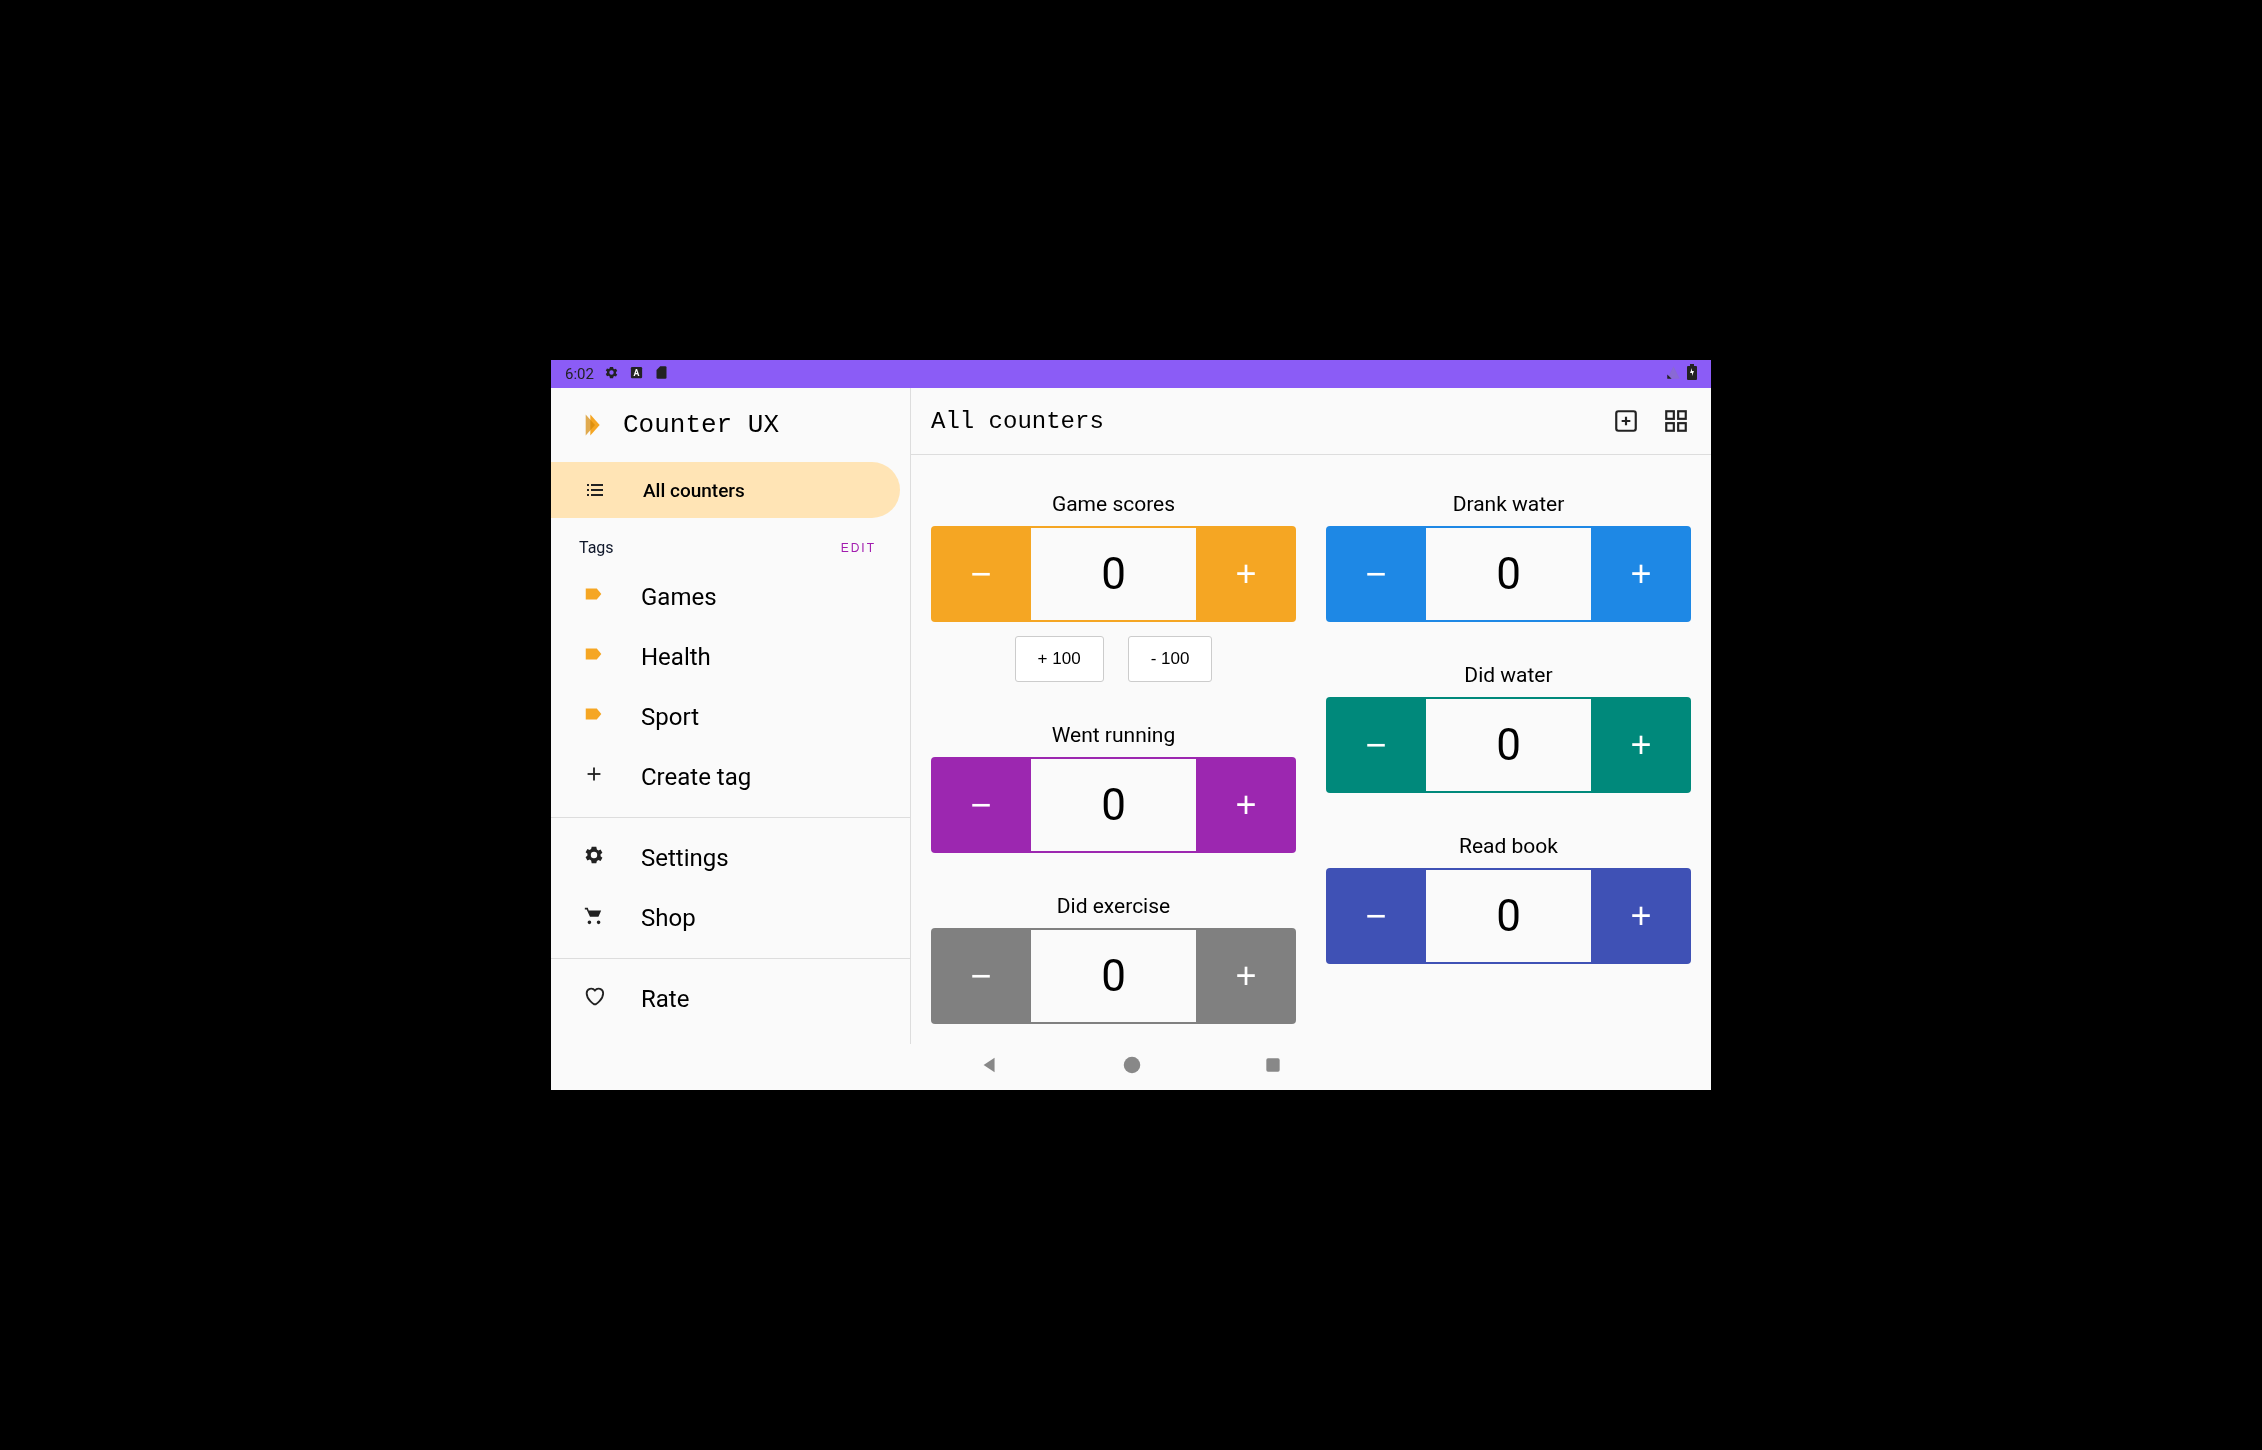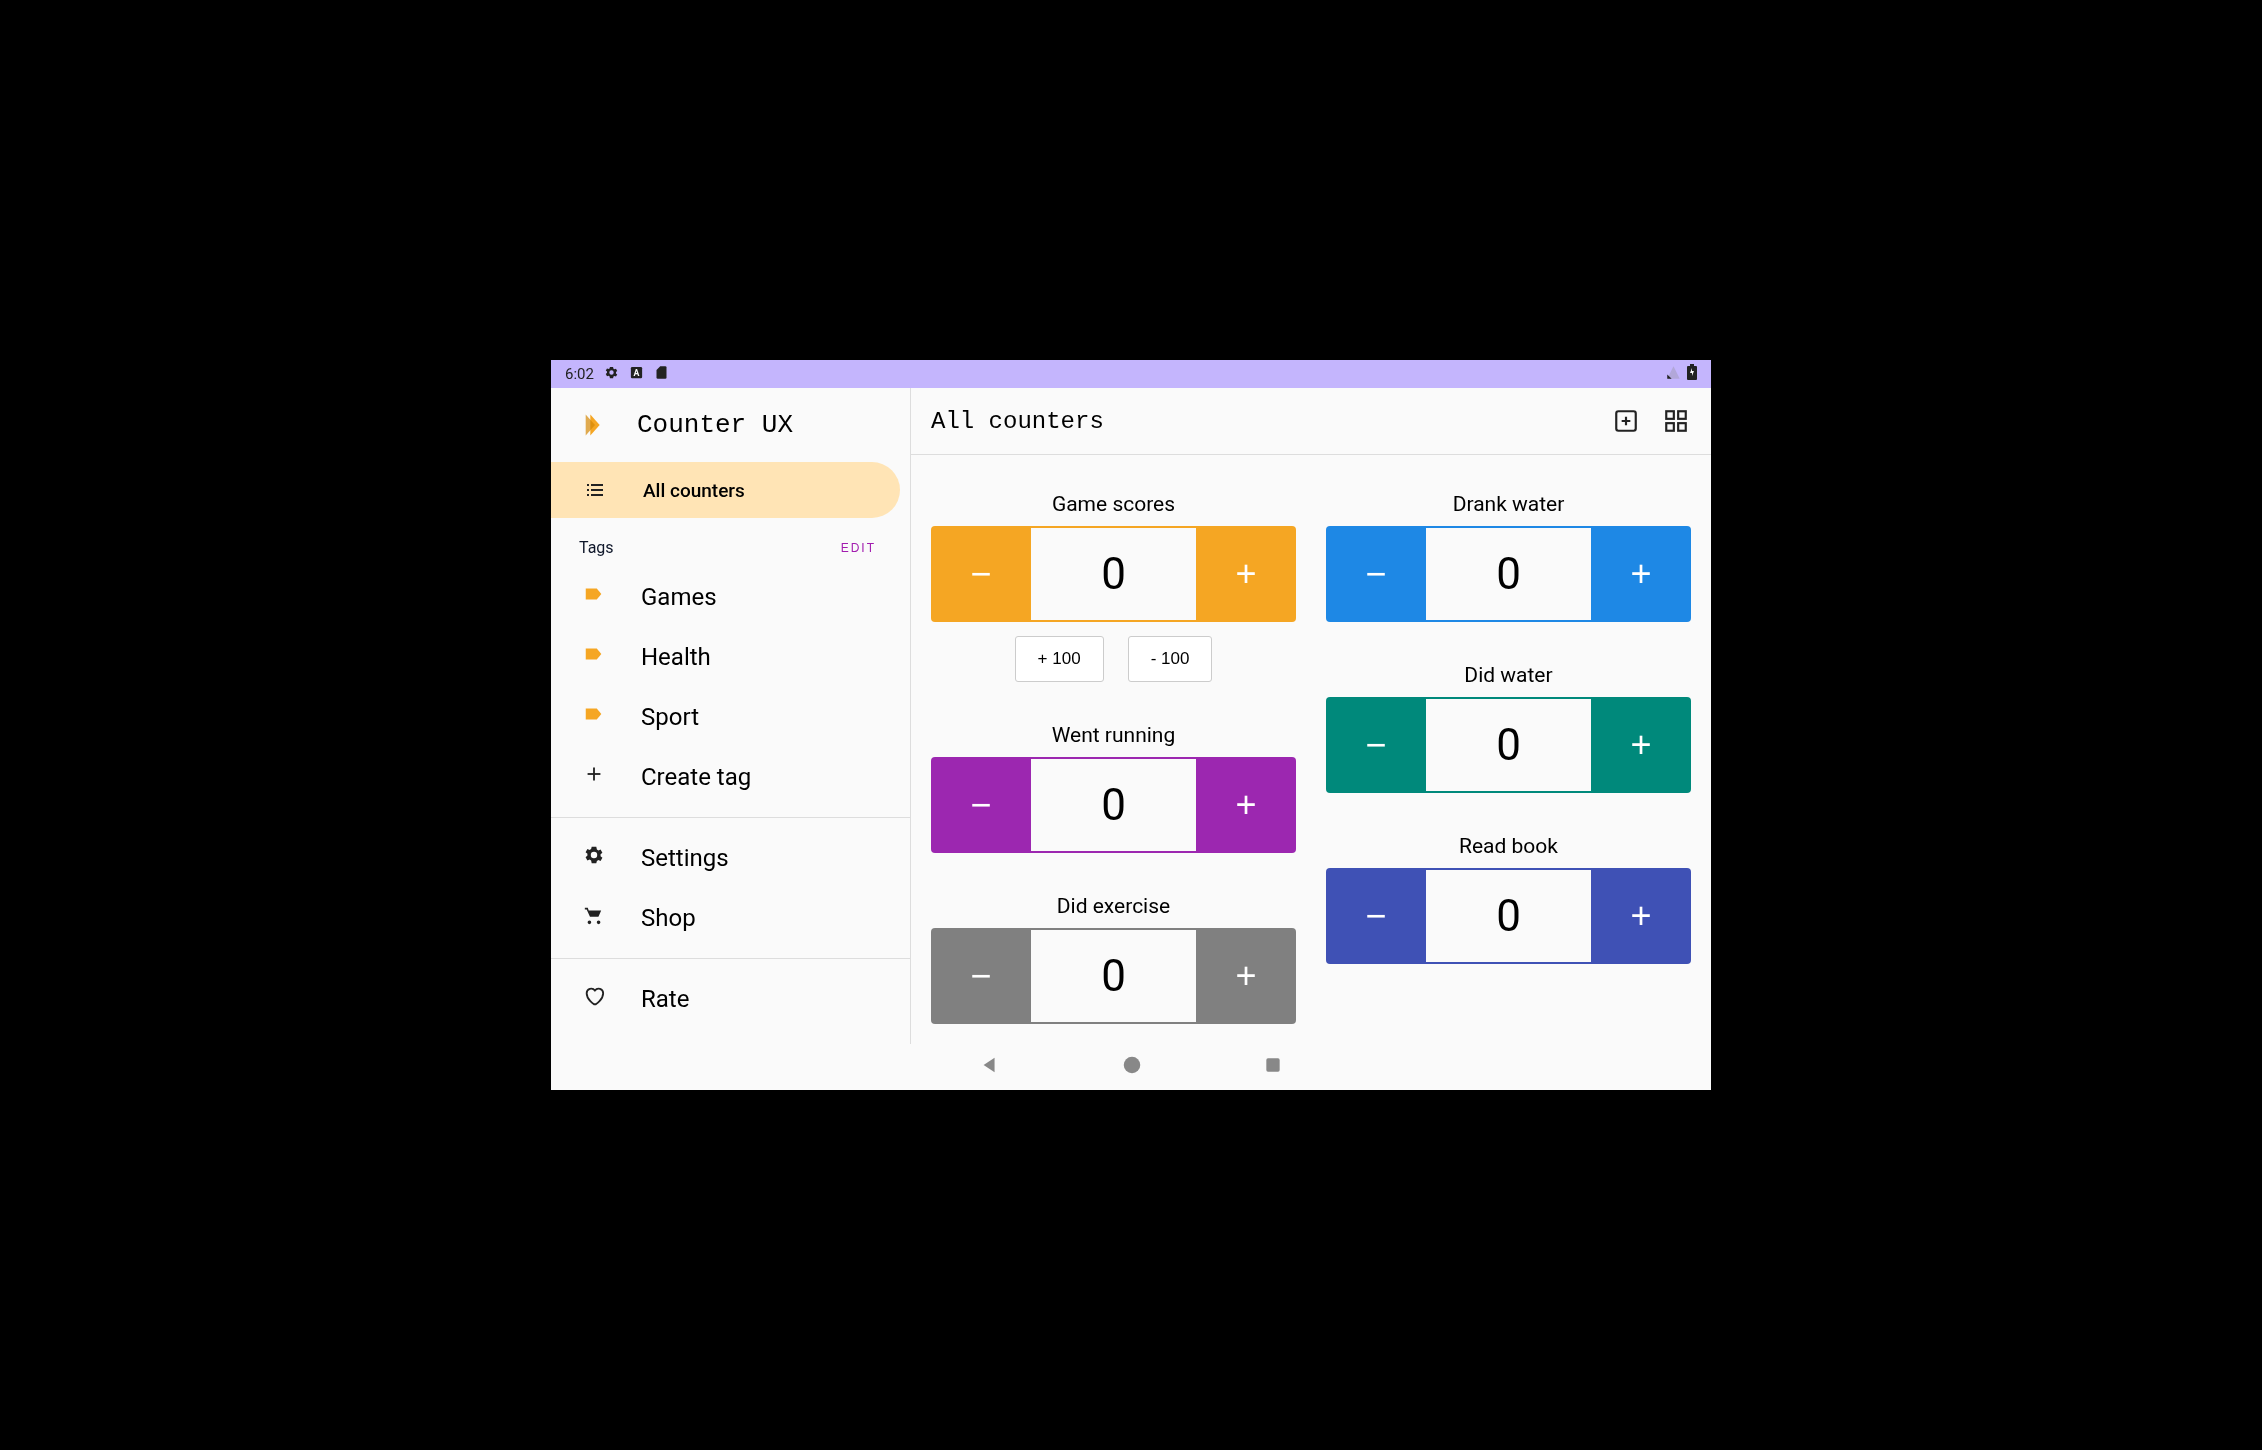--- a/index.html
+++ b/index.html
@@ -29,40 +29,40 @@
     position: relative;
   }
   .status-bar {
     height: 28px;
     display: flex;
     justify-content: space-between;
     align-items: center;
     padding: 0 14px;
     font-size: 15px;
     color: #222;
-    background: #c4b5fd;
+    background: #8b5cf6;
   }
   .status-left { display: flex; align-items: center; gap: 10px; }
   .status-right { display: flex; align-items: center; gap: 6px; }
   .content {
     flex: 1;
     display: flex;
     overflow: hidden;
   }
   .sidebar {
     width: 360px;
     border-right: 1px solid #ddd;
     display: flex;
     flex-direction: column;
     padding-top: 8px;
   }
   .sidebar-header {
     display: flex;
     align-items: center;
-    gap: 28px;
+    gap: 14px;
     padding: 14px 24px 22px 30px;
   }
   .app-icon { width: 28px; height: 28px; }
   .app-title {
     font-size: 26px;
     font-weight: 400;
     font-family: ui-monospace, "Courier New", monospace;
   }
   .sidebar-item {
     display: flex;

